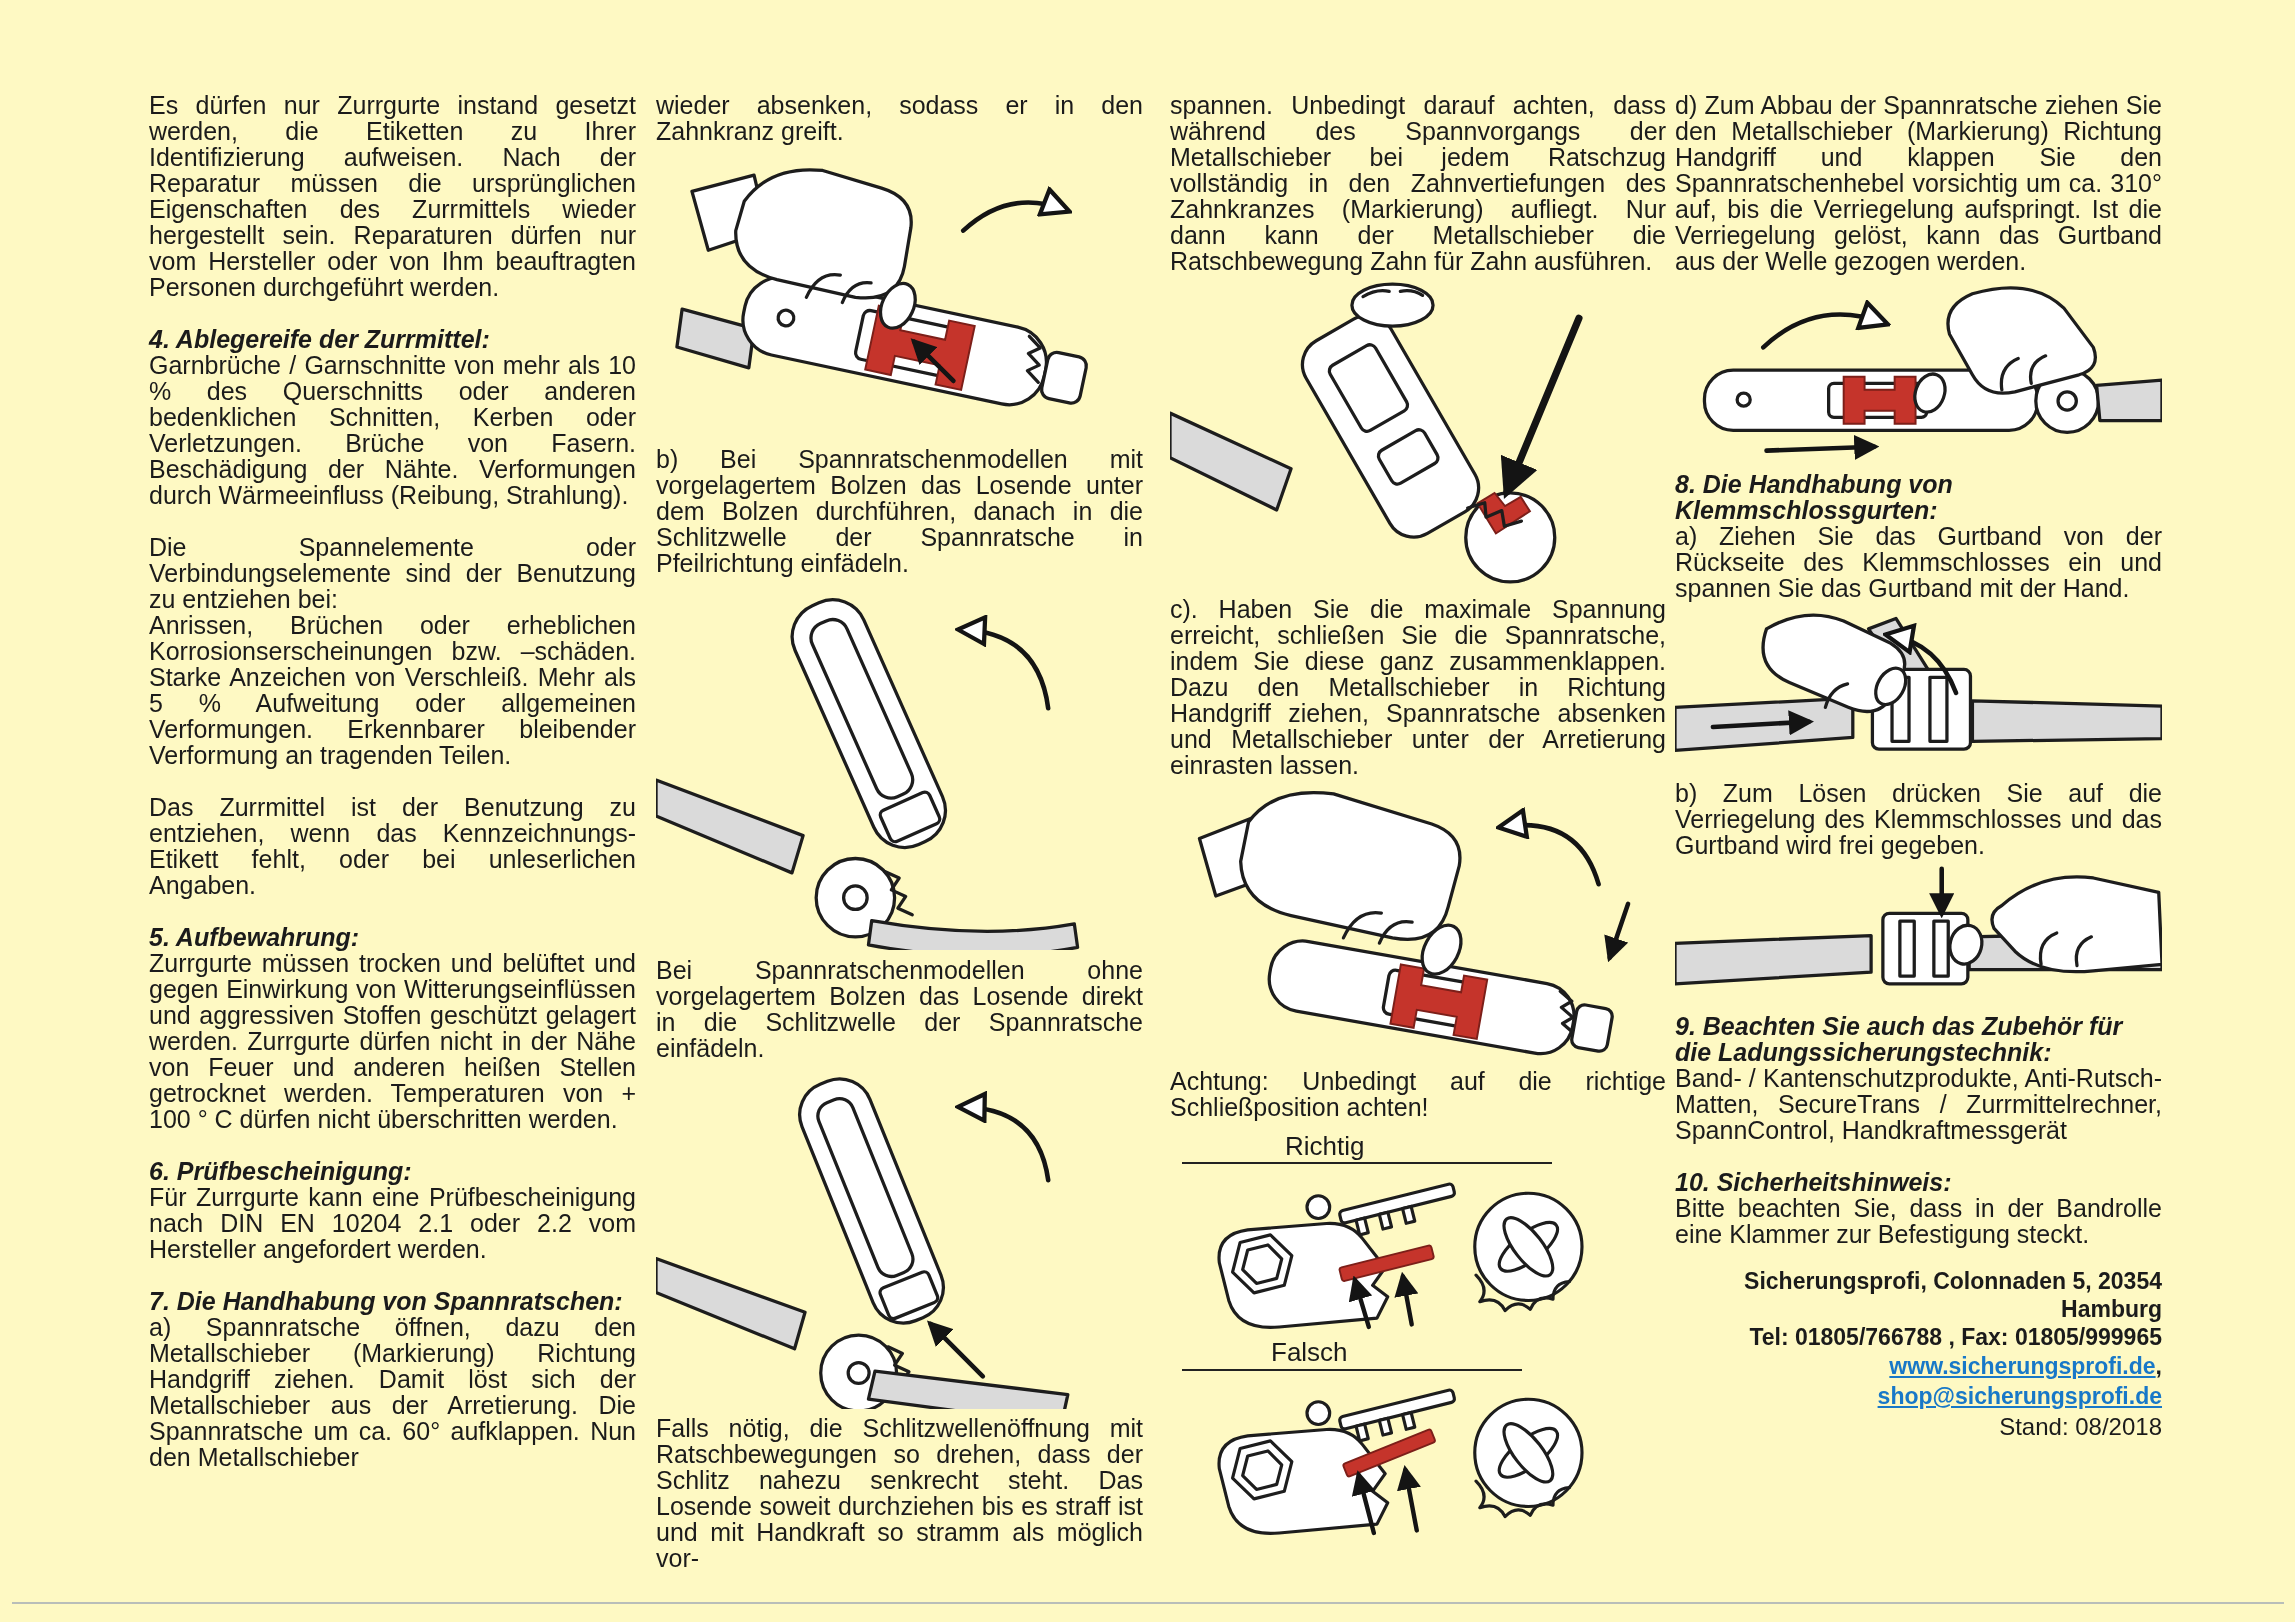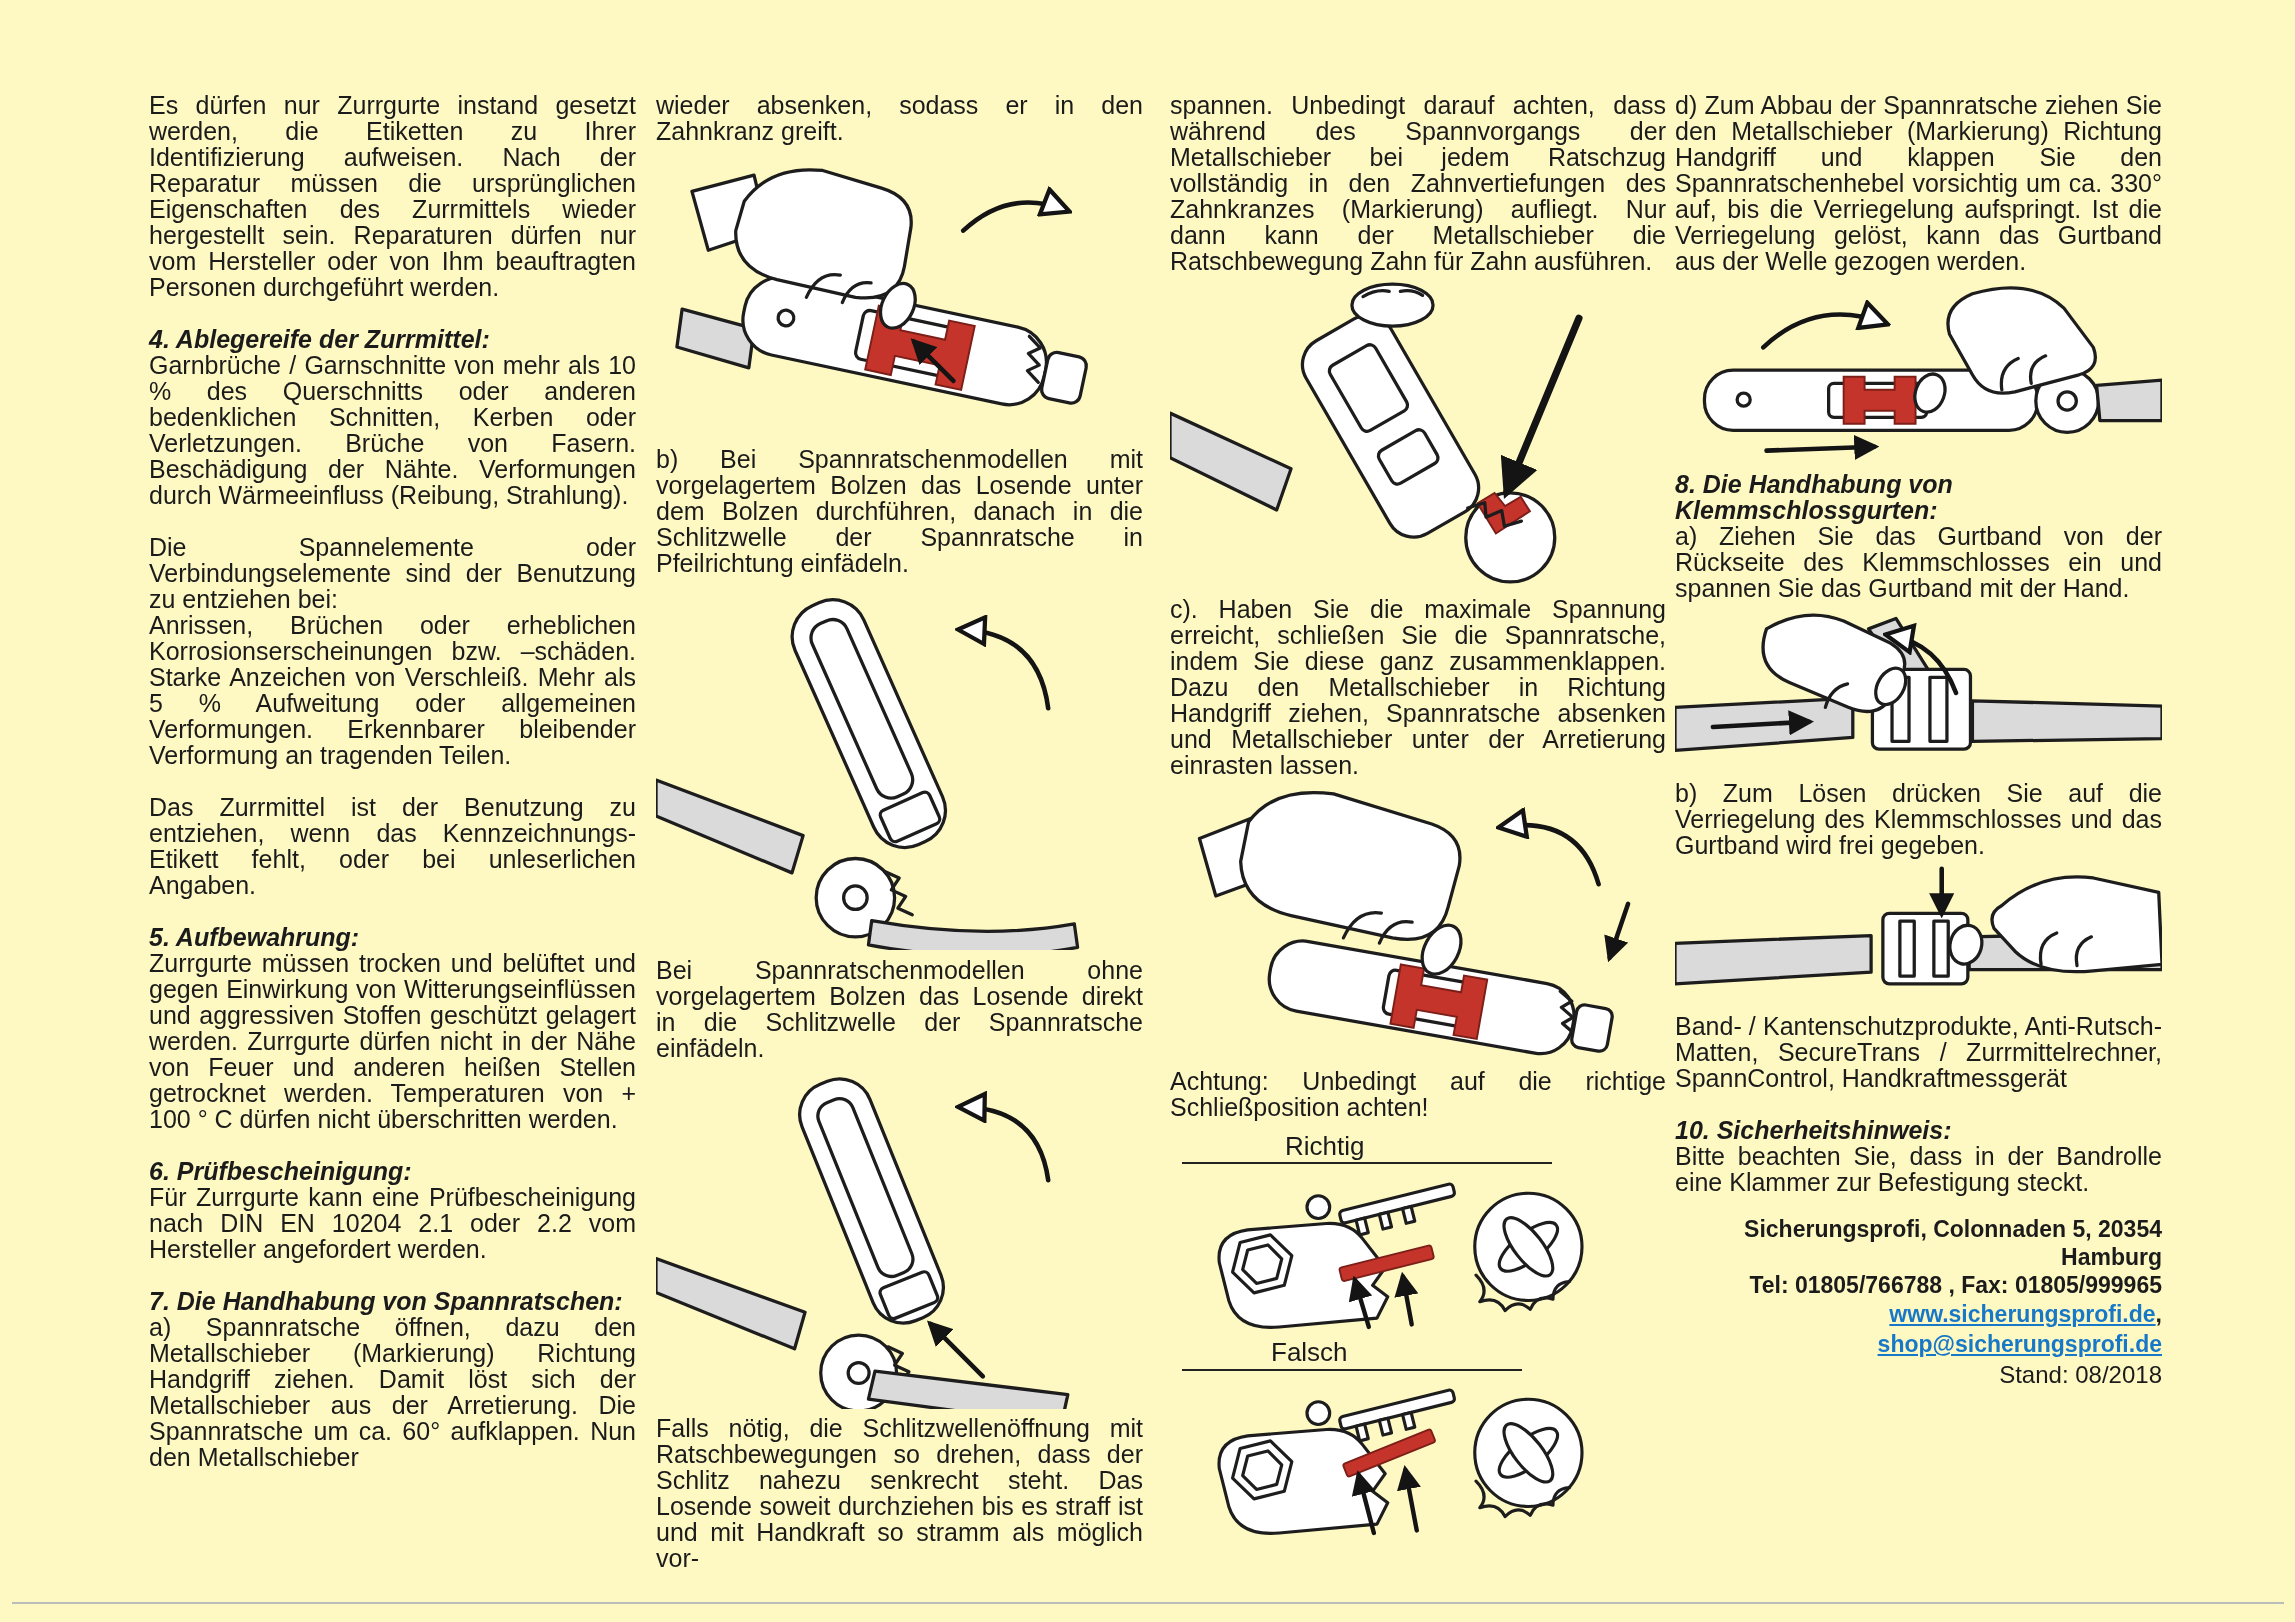--- a/index.html
+++ b/index.html
@@ -203,21 +203,21 @@
       <circle class="ln" cx="310" cy="465" r="16"></circle>
       <path class="ln" d="M355,425 l22,10 -12,18 22,10 -12,18 22,10"></path>
       <path class="strap" d="M335,462 L630,498 L620,544 L325,505 Z"></path>
       <line class="arr" x1="500" y1="470" x2="420" y2="390" marker-end="url(#ah)"></line>
     </svg>
 
     <p class="t">Falls nötig, die Schlitzwellenöffnung mit Ratschbewegungen so drehen, dass der Schlitz nahezu senkrecht steht. Das Losende soweit durchziehen bis es straff ist und mit Handkraft so stramm als möglich vor-</p>
   </div>
 
   <div class="col" id="col4">
-    <p class="t">d) Zum Abbau der Spannratsche ziehen Sie den Metallschieber (Markierung) Richtung Handgriff und klappen Sie den Spannratschenhebel vorsichtig um ca. 330° auf, bis die Verriegelung aufspringt. Ist die Verriegelung gelöst, kann das Gurtband aus der Welle gezogen werden.</p>
+    <p class="t">d) Zum Abbau der Spannratsche ziehen Sie den Metallschieber (Markierung) Richtung Handgriff und klappen Sie den Spannratschenhebel vorsichtig um ca. 310° auf, bis die Verriegelung aufspringt. Ist die Verriegelung gelöst, kann das Gurtband aus der Welle gezogen werden.</p>
 
     <svg class="ill" width="487" height="183" viewBox="0 0 745 280">
       <path class="arr" d="M135,100 Q215,25 318,62" marker-end="url(#ao)"></path>
       <rect class="ln fw" x="45" y="135" width="510" height="92" rx="44"></rect>
       <rect class="ln" x="235" y="155" width="150" height="52" rx="8"></rect>
       <path class="red" d="M258,145 h32 v20 h46 v-20 h32 v72 h-32 v-20 h-46 v20 h-32 z"></path>
       <circle class="ln" cx="105" cy="180" r="10"></circle>
       <path class="ln" d="M552,140 l18,10 -12,10 18,10 -12,10 18,10"></path>
       <circle class="ln fw" cx="600" cy="182" r="48"></circle>
       <circle class="ln" cx="600" cy="182" r="14"></circle>
@@ -252,20 +252,21 @@
       <path class="strap" d="M450,108 L745,102 L745,158 L450,158 Z"></path>
       <rect class="ln fw" x="318" y="72" width="130" height="108" rx="10"></rect>
       <rect class="ln fw" x="344" y="84" width="22" height="84"></rect>
       <rect class="ln fw" x="396" y="84" width="22" height="84"></rect>
       <line class="arr" x1="408" y1="4" x2="408" y2="72" marker-end="url(#ah)"></line>
       <path class="ln fw" d="M500,60 Q560,8 640,18 L740,40 L745,150 L640,160 Q560,168 520,130 L488,95 Q478,72 500,60 Z"></path>
       <path class="ln" d="M560,150 q-6,-36 24,-48 M615,152 q-6,-32 22,-44"></path>
       <ellipse class="ln fw" cx="445" cy="120" rx="24" ry="30" transform="rotate(15 445 120)"></ellipse>
     </svg>
 
+    <h3 class="h">9. Beachten Sie auch das Zubehör für die Ladungssicherungstechnik:</h3>
     <p class="t gap">Band- / Kantenschutzprodukte, Anti-Rutsch-Matten, SecureTrans / Zurrmittelrechner, SpannControl, Handkraftmessgerät</p>
 
     <h3 class="h">10. Sicherheitshinweis:</h3>
     <p class="t">Bitte beachten Sie, dass in der Bandrolle eine Klammer zur Befestigung steckt.</p>
 
     <div class="contact">
       <div class="bold-line">Sicherungsprofi,  Colonnaden 5, 20354 Hamburg</div>
       <div class="bold-line">Tel: 01805/766788 , Fax: 01805/999965</div>
       <div class="link-line"><span class="link">www.sicherungsprofi.de</span><span>,  </span><span class="link">shop@sicherungsprofi.de</span></div>
       <div class="stand">Stand: 08/2018</div>

